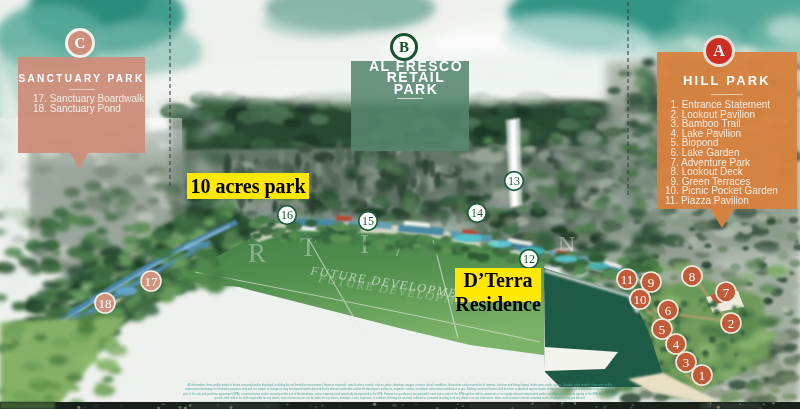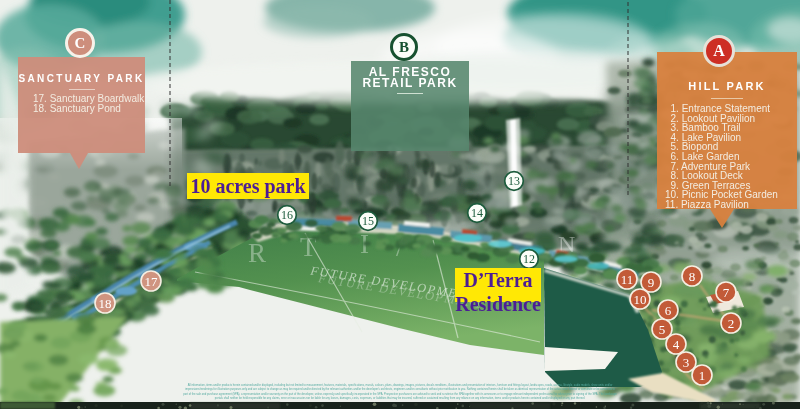--- a/index.html
+++ b/index.html
@@ -1,21 +1,21 @@
 <!DOCTYPE html>
 <html><head>
 <meta charset="utf-8">
 <style>
   html,body{margin:0;padding:0;}
   #stage{position:relative;width:800px;height:409px;overflow:hidden;background:#eef1ee;font-family:"Liberation Sans",sans-serif;}
   #bg{position:absolute;left:0;top:0;}
   .panel{position:absolute;color:#fff;}
   .ptitle{text-align:center;font-weight:bold;color:#fff;}
   .pitems{font-size:10px;line-height:9.6px;color:#f3ece1;}
-  .lab{position:absolute;background:#ffe805;color:#4c1d95;font-family:"Liberation Serif",serif;font-weight:bold;text-align:center;}
+  .lab{position:absolute;background:#ffe805;color:#000000;font-family:"Liberation Serif",serif;font-weight:bold;text-align:center;}
   .badge{position:absolute;border-radius:50%;font-family:"Liberation Serif",serif;font-weight:bold;text-align:center;}
 </style>
 </head>
 <body>
 <div id="stage">
 <svg id="bg" width="800" height="409" viewBox="0 0 800 409">
 <defs>
 <filter id="b6" x="-40%" y="-40%" width="180%" height="180%">
           <feGaussianBlur stdDeviation="6"></feGaussianBlur>
         </filter>
@@ -2726,28 +2726,28 @@
     17. Sanctuary Boardwalk<br>
     18. Sanctuary Pond
   </div>
 </div>
 
 <div style="position:absolute;left:70px;top:153px;width:0;height:0;border-left:9px solid transparent;border-right:9px solid transparent;border-top:16px solid rgba(205,142,124,0.96);"></div>
 
 <div class="badge" style="left:65px;top:28px;width:24px;height:24px;background:#cd8e7c;border:3px solid #f7f2ea;color:#fff;font-size:15px;line-height:24px;">C</div>
 
 <div class="panel" style="left:351px;top:61px;width:118px;height:90px;background:rgba(86,134,109,0.88);">
-  <div class="ptitle" style="margin-top:6px;font-size:12px;line-height:11.4px;letter-spacing:1.5px;">AL FRESCO<br>RETAIL PARK</div>
+  <div class="ptitle" style="font-size:14px;line-height:11.4px;letter-spacing:1.5px;padding-left:12px;">AL FRESCO<br>RETAIL PARK</div>
   <div style="width:26px;border-top:1px solid #cfe0d2;margin:3px auto 3px;"></div>
 </div>
 
 <div class="badge" style="left:390px;top:33px;width:22px;height:22px;background:#fbfdf8;border:3px solid #17512f;color:#17512f;font-size:15px;line-height:22px;">B</div>
 
 <div class="panel" style="left:657px;top:52px;width:140px;height:157px;background:rgba(216,129,62,0.95);">
-  <div class="ptitle" style="margin-top:28px;font-size:11px;letter-spacing:2.2px;">HILL PARK</div>
+  <div class="ptitle" style="margin-top:21px;font-size:13px;letter-spacing:2.2px;">HILL PARK</div>
   <div style="width:32px;border-top:1px solid #e9c9a6;margin:6px auto 5px;"></div>
   <div class="pitems" style="margin-left:8px;margin-top:0px;">
     &nbsp;&nbsp;1. Entrance Statement<br>
     &nbsp;&nbsp;2. Lookout Pavilion<br>
     &nbsp;&nbsp;3. Bamboo Trail<br>
     &nbsp;&nbsp;4. Lake Pavilion<br>
     &nbsp;&nbsp;5. Biopond<br>
     &nbsp;&nbsp;6. Lake Garden<br>
     &nbsp;&nbsp;7. Adventure Park<br>
     &nbsp;&nbsp;8. Lookout Deck<br>

